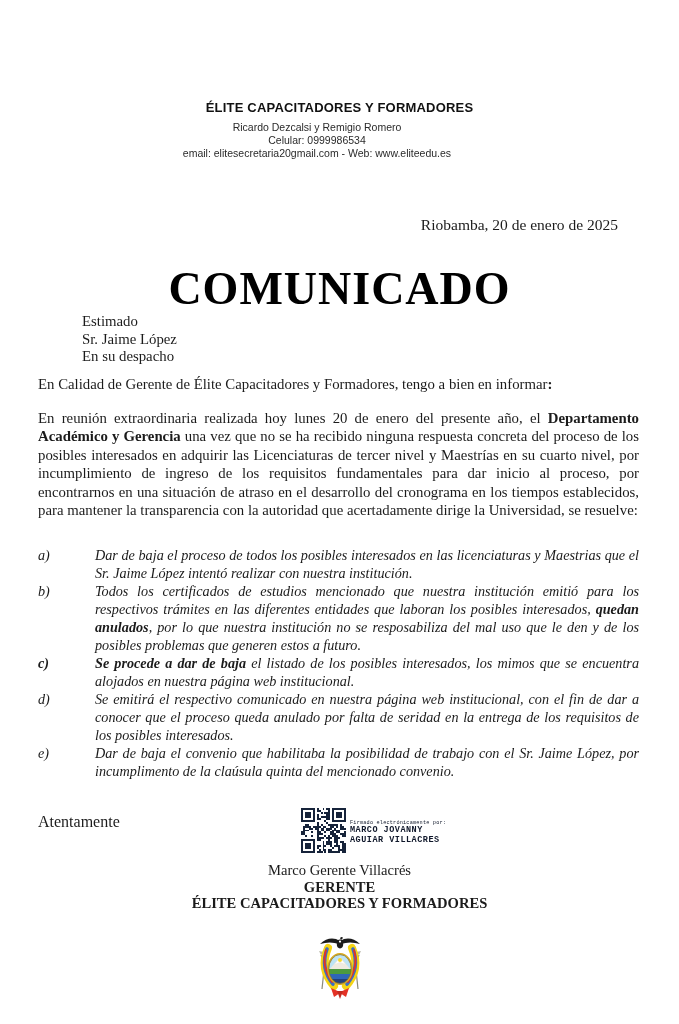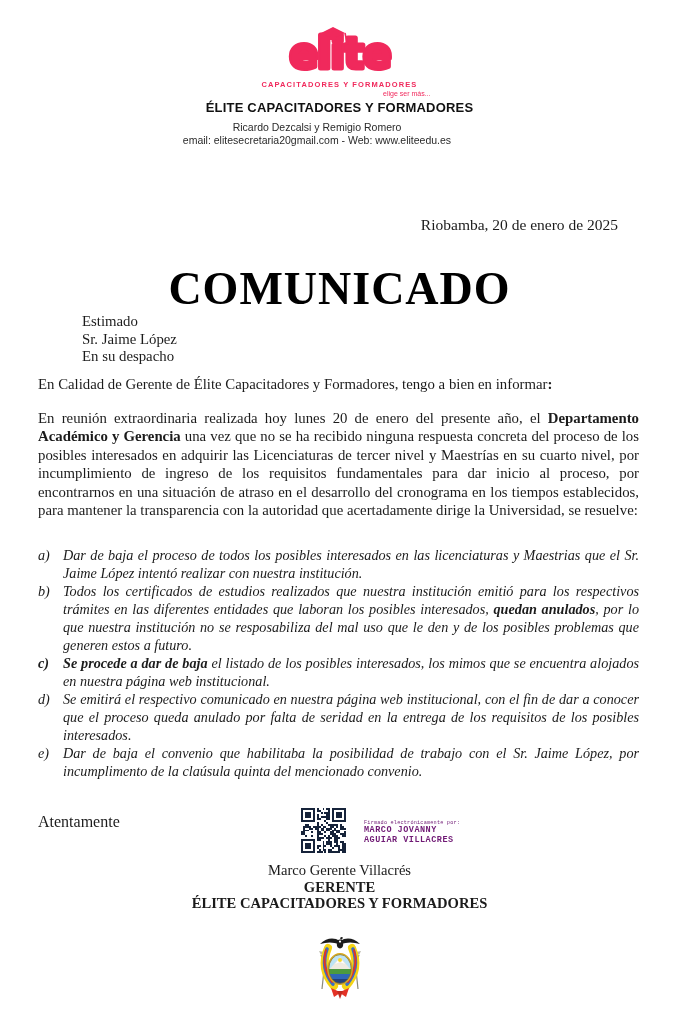--- a/index.html
+++ b/index.html
@@ -25,64 +25,50 @@
          font-size:46px;font-weight:bold;letter-spacing:1px;color:#000;}
   .greeting{position:absolute;top:313px;left:38px;width:600px;font-size:14.8px;line-height:17.6px;margin-left:44px;}
   .p-intro{position:absolute;top:376px;left:38px;width:601px;font-size:14.8px;}
   .p-body{position:absolute;top:409px;left:38px;width:601px;font-size:14.8px;
           line-height:18.4px;text-align:justify;}
   .res-list{position:absolute;top:546px;left:38px;width:601px;font-size:14.2px;
             line-height:18px;font-style:italic;}
   .res-item{display:flex;}
   .res-marker{flex:none;width:25px;}
   .res-marker.strong{font-weight:bold;}
-  .res-text{flex:1;text-align:justify;}
+  .res-text{flex:1;text-align:justify;margin-left:32px;}
   .closing{position:absolute;top:745px;left:38px;width:600px;font-size:14.8px;}
   .signoff{position:absolute;top:813px;left:38px;font-size:16px;}
 
   
   .esign{position:absolute;top:806px;left:299px;display:flex;align-items:flex-start;}
   .qr{width:49px;height:49px;display:block;}
-  .esign-col{margin-left:16px;margin-top:14px;font-family:"Liberation Mono",monospace;color:#701a75;}
+  .esign-col{margin-left:2px;margin-top:14px;font-family:"Liberation Mono",monospace;color:#0f172a;}
   .esign-label{font-size:5.2px;letter-spacing:.2px;}
   .esign-name{font-size:8.5px;font-weight:bold;line-height:9.5px;letter-spacing:.5px;}
 
   
   .signature{position:absolute;top:862px;left:0;width:679px;text-align:center;
              font-size:14.6px;line-height:16.6px;}
   .signature .bold{font-weight:bold;}
 
   
   .emblem{position:absolute;top:933px;left:0;width:679px;text-align:center;}
 </style>
 </head>
 <body>
 
 <div class="page">
 
-  <div class="header">
-    <div class="logo-wrap">
-      <svg width="210" height="56" viewBox="0 0 210 56">
-        <text x="105" y="44" text-anchor="middle" font-family="DejaVu Sans, sans-serif" font-size="42" font-weight="bold" letter-spacing="-1" fill="#F0295C" stroke="#F0295C" stroke-width="5" stroke-linejoin="round" stroke-linecap="round" paint-order="stroke">elite</text>
-        <g>
-          <polygon points="86,9 98,3 110,9 98,15" fill="#F0295C"></polygon>
-          <rect x="94" y="12" width="8" height="4" rx="1.5" fill="#F0295C"></rect>
-          <line x1="110" y1="9" x2="112" y2="18" stroke="#F0295C" stroke-width="1.6"></line>
-          <circle cx="112" cy="19" r="1.6" fill="#F0295C"></circle>
-        </g>
-      </svg>
-      <div class="logo-sub">CAPACITADORES Y FORMADORES</div>
-      <div class="logo-tag">elige ser más...</div>
-    </div>
-  </div>
 
   <div class="org-name">ÉLITE CAPACITADORES Y FORMADORES</div>
 
   <div class="contact">
     <div>Ricardo Dezcalsi y Remigio Romero</div>
+    <div>Celular: 0999986534</div>
     <div>email: elitesecretaria20gmail.com - Web: www.eliteedu.es</div>
   </div>
 
   <div class="date">Riobamba, 20 de enero de 2025</div>
 
   <div class="title">COMUNICADO</div>
 
   <div class="greeting">
     <div>Estimado</div>
     <div>Sr. Jaime López</div>
@@ -93,21 +79,21 @@
 
   <div class="p-body"><span>En reunión extraordinaria realizada hoy lunes 20 de enero del presente año, el </span><b>Departamento Académico y Gerencia</b><span> una vez que no se ha recibido ninguna respuesta concreta del proceso de los posibles interesados en adquirir las Licenciaturas de tercer nivel y Maestrías en su cuarto nivel, por incumplimiento de ingreso de los requisitos fundamentales para dar inicio al proceso, por encontrarnos en una situación de atraso en el desarrollo del cronograma en los tiempos establecidos, para mantener la transparencia con la autoridad que acertadamente dirige la Universidad, se resuelve:</span></div>
 
   <div class="res-list">
     <div class="res-item">
       <span class="res-marker">a)</span>
       <span class="res-text"><span>Dar de baja el proceso de todos los posibles interesados en las licenciaturas y Maestrias que el Sr. Jaime López intentó realizar con nuestra institución.</span><b></b><span></span></span>
     </div>
     <div class="res-item">
       <span class="res-marker">b)</span>
-      <span class="res-text"><span>Todos los certificados de estudios realizados que nuestra institución emitió para los respectivos trámites en las diferentes entidades que laboran los posibles interesados, </span><b>quedan anulados</b><span>, por lo que nuestra institución no se resposabiliza del mal uso que le den y de los posibles problemas que generen estos a futuro.</span></span>
+      <span class="res-text"><span>Todos los certificados de estudios mencionado que nuestra institución emitió para los respectivos trámites en las diferentes entidades que laboran los posibles interesados, </span><b>quedan anulados</b><span>, por lo que nuestra institución no se resposabiliza del mal uso que le den y de los posibles problemas que generen estos a futuro.</span></span>
     </div>
     <div class="res-item">
       <span class="res-marker strong">c)</span>
       <span class="res-text"><span></span><b>Se procede a dar de baja</b><span> el listado de los posibles interesados, los mimos que se encuentra alojados en nuestra página web institucional.</span></span>
     </div>
     <div class="res-item">
       <span class="res-marker">d)</span>
       <span class="res-text"><span>Se emitirá el respectivo comunicado en nuestra página web institucional, con el fin de dar a conocer que el proceso queda anulado por falta de seridad en la entrega de los requisitos de los posibles interesados.</span><b></b><span></span></span>
     </div>
     <div class="res-item">

